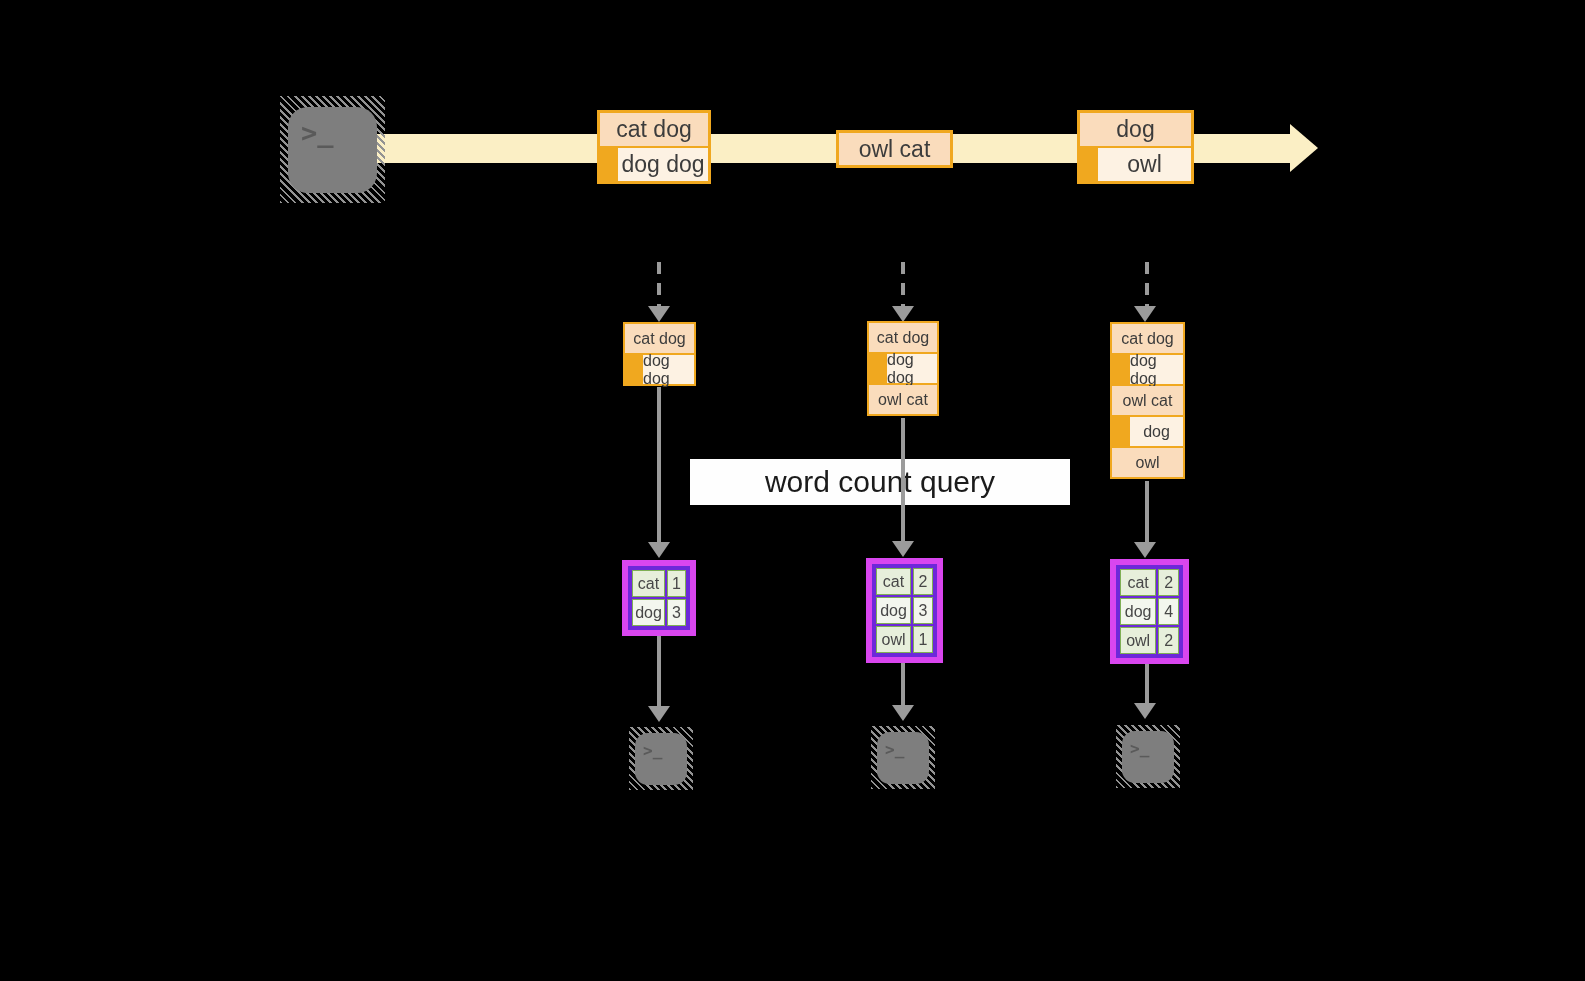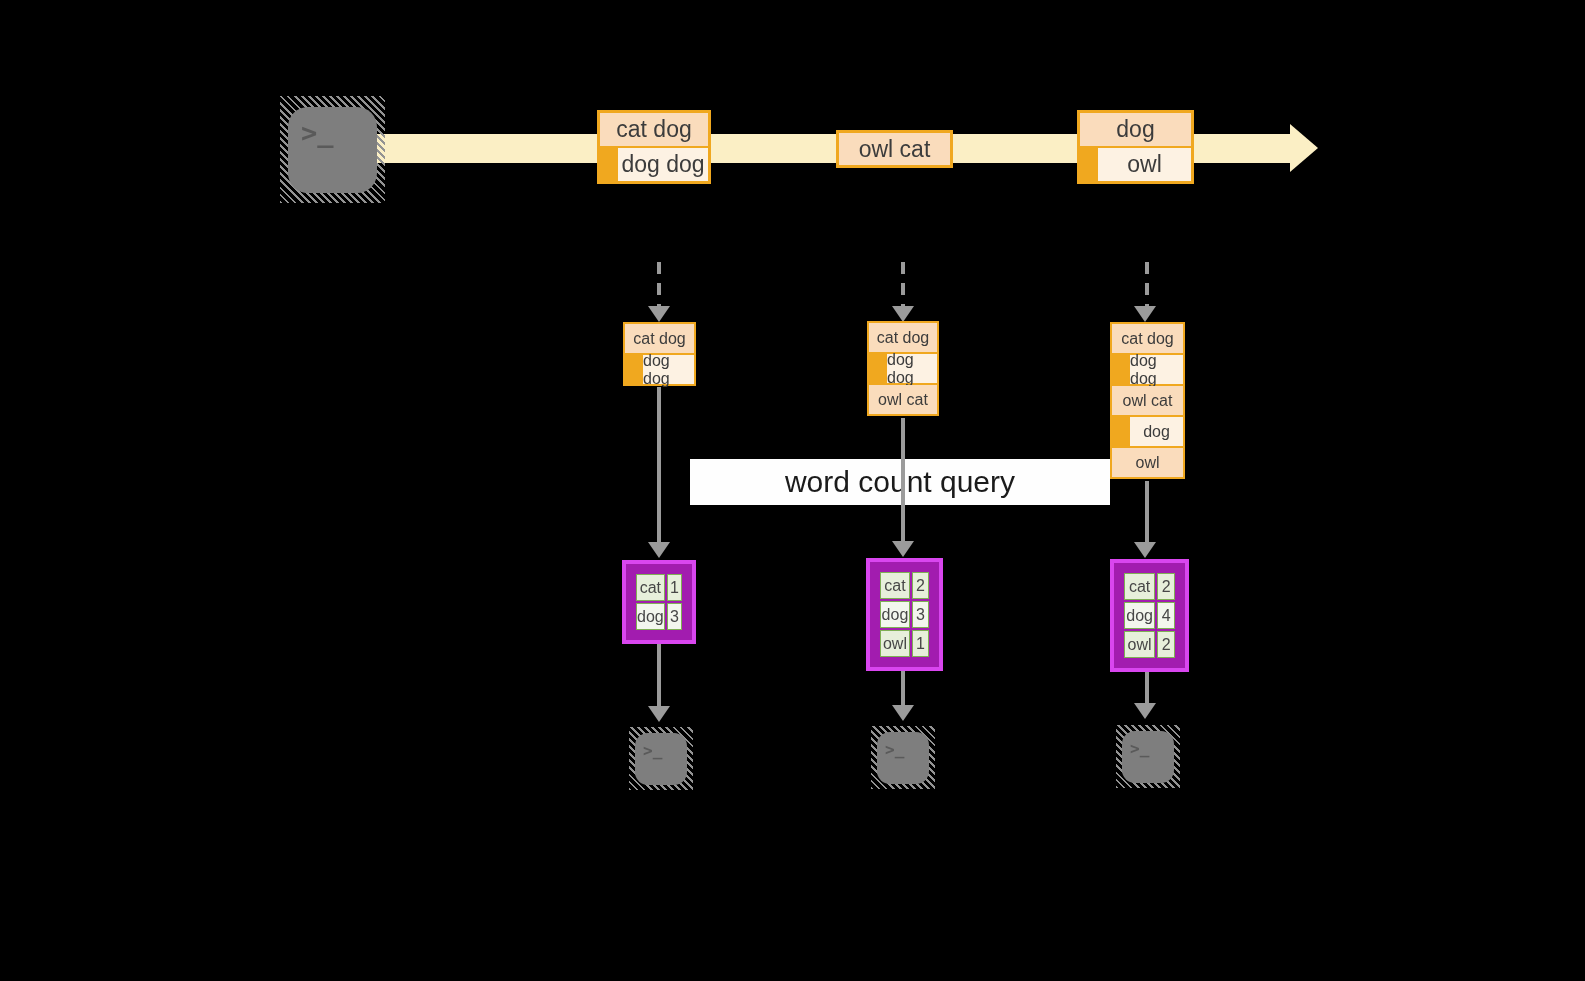--- a/index.html
+++ b/index.html
@@ -16,21 +16,21 @@
   .obox{position:absolute;border:3px solid #F0A81F;background:#F0A81F;
     display:flex;flex-direction:column;gap:2px;z-index:4;}
   .obox .row{display:flex;align-items:center;justify-content:center;color:#3C3C3C;}
   .stream-box .row{height:33px;font-size:23px;}
   .stream-box .row.single{height:32px;}
   .state-box{border-width:2px;}
   .state-box .row{height:29px;font-size:16px;}
   .row.dark{background:#FADCBC;}
   .row.light{background:#FDF2E3;margin-left:18px;}
   
-  .gtable{position:absolute;background:#a21caf;border:4px solid #d946ef;padding:10px;
+  .gtable{position:absolute;background:#6d28d9;border:6px solid #d946ef;padding:4px;
     display:grid;grid-template-columns:1.75fr 1fr;gap:2px;z-index:4;}
   .gcell{display:flex;align-items:center;justify-content:center;height:27px;
     border:1.5px solid #7FAF55;font-size:16px;color:#474747;}
   .gcell.odd{background:#E7EFDB;}
   .gcell.even{background:#F3F6EE;}
   .gtable.two .gcell{height:27px;}
   
   .vline{position:absolute;width:4px;background:#9B9B9B;z-index:3;}
   .vdash{position:absolute;width:4px;z-index:3;
     background:repeating-linear-gradient(180deg,#9B9B9B 0 12px,transparent 12px 21px);}
@@ -41,21 +41,21 @@
     background:repeating-linear-gradient(45deg,#939393 0,#939393 2px,rgba(0,0,0,0) 2px,rgba(0,0,0,0) 5px);}
   .term-inner{position:absolute;background:#7E7E7E;color:#5A5A5A;
     font-family:"DejaVu Sans Mono",monospace;font-weight:bold;}
   .term-big{left:280px;top:96px;width:105px;height:107px;}
   .term-big .term-inner{left:8px;top:11px;width:89px;height:86px;border-radius:20px;
     font-size:27px;padding:10px 0 0 13px;}
   .term-small{width:64px;height:63px;}
   .term-small .term-inner{left:6px;top:6px;width:52px;height:52px;border-radius:13px;
     font-size:16px;padding:8px 0 0 8px;}
   
-  .query-band{position:absolute;left:690px;top:459px;width:420px;height:46px;background:#FEFEFE;z-index:1;
+  .query-band{position:absolute;left:690px;top:459px;width:380px;height:46px;background:#FEFEFE;z-index:1;
     display:flex;align-items:center;justify-content:center;font-size:30px;color:#1B1B1B;}
 </style>
 </head>
 <body>
 
 <div class="canvas">
 
   <div class="stream-band"></div>
   <div class="stream-head"></div>
 

